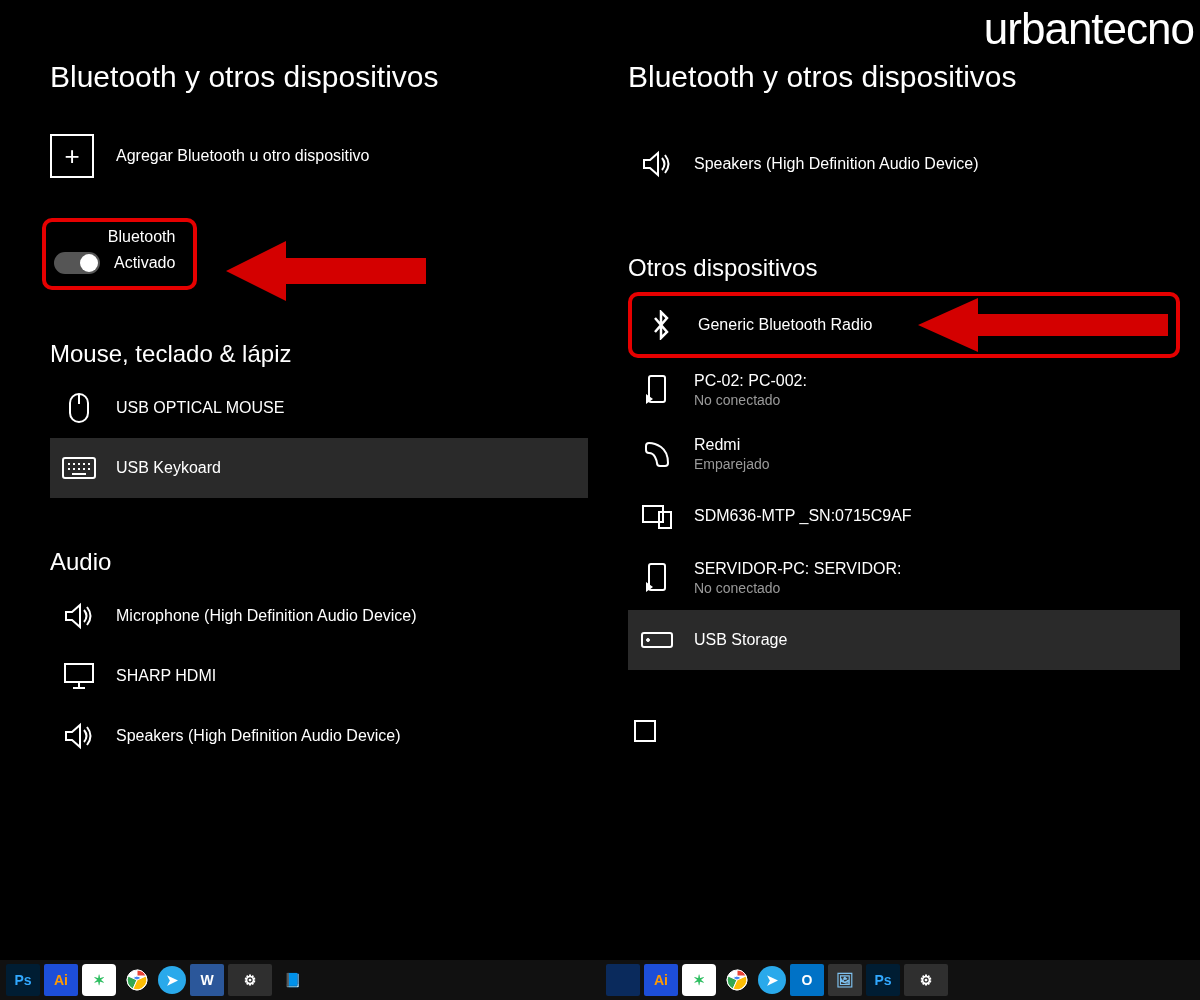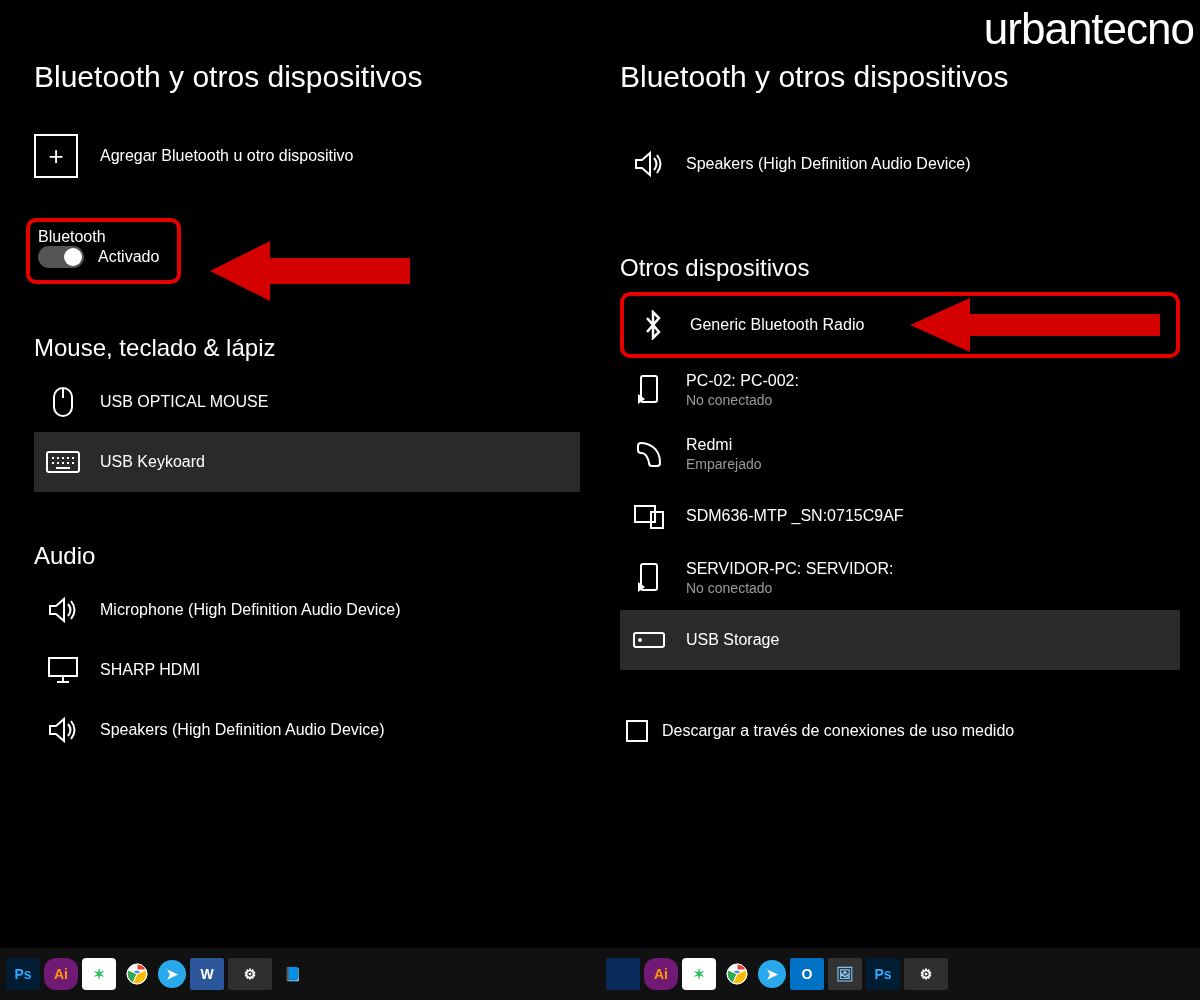--- a/index.html
+++ b/index.html
@@ -11,21 +11,21 @@
     overflow: hidden;
     position: relative;
   }
   .watermark {
     position: absolute; top: 4px; right: 6px;
     font-size: 44px; letter-spacing: -1px;
     font-weight: 400;
   }
   .watermark b { font-weight: 400; }
   .panes {
-    display: flex; width: 100%; height: 749px;
+    display: flex; width: 100%; height: 749px; padding-left: 16px;
   }
   .pane {
     flex: 1 1 50%;
     padding: 60px 20px 0 34px;
     position: relative;
   }
   .pane.right { padding-left: 20px; }
   h1.page-title {
     font-weight: 300;
     font-size: 30px;
@@ -41,21 +41,21 @@
     border: 2px solid #fff;
     display: flex; align-items: center; justify-content: center;
     font-size: 26px; font-weight: 300;
   }
   .add-label { font-size: 16px; }
   .bt-toggle-block {
     display: inline-block;
     padding: 6px 18px 12px 8px;
     position: relative;
   }
-  .bt-label { font-size: 16px; display:block;}
+  .bt-label { font-size: 16px; margin-bottom: 6px; display:block;text-align:right;}
   .toggle {
     display: flex; align-items: center; gap: 14px;
   }
   .switch {
     width: 46px; height: 22px; border-radius: 11px;
     background: #555; position: relative;
   }
   .switch .knob {
     position: absolute; right: 2px; top: 2px;
     width: 18px; height: 18px; border-radius: 50%;
@@ -91,32 +91,32 @@
     display:flex; align-items:center; gap:14px;
     margin-top: 50px;
     padding-left: 6px;
   }
   .chk {
     width: 22px; height: 22px; border: 2px solid #fff;
   }
   
   .taskbar {
     position: absolute; left:0; right:0; bottom:0;
-    height: 52px; background: #111;
+    height: 40px; background: #111;
     display:flex;
   }
   .taskbar .half { flex:1; display:flex; align-items:center; gap:4px; padding-left:6px;}
   .tb-icon {
     width: 34px; height: 32px;
     display:flex; align-items:center; justify-content:center;
     font-size:14px; font-weight:700;
     border-radius:2px;
   }
   .tb-ps { background:#001d33; color:#31a8ff;}
-  .tb-ai { background:#701a75; color:#ff9a00;border-radius:12px;}
+  .tb-ai { background:#1d4ed8; color:#ff9a00;}
   .tb-ev { background:#fff; color:#2dbe60; border-radius:4px;}
   .tb-tg { background:#29a9eb; color:#fff; border-radius:50%; width:28px;height:28px;}
   .tb-word { background:#2b579a; color:#fff;}
   .tb-gear { background:#2f2f2f; color:#fff; width:44px;}
   .tb-note { color:#7ec0ee;}
   .tb-out { background:#0072c6; color:#fff;}
   .tb-pic { background:#333; color:#7ec0ee;}
   svg { stroke:#fff; fill:none; }
 </style>
 </head>
@@ -316,21 +316,20 @@
             <circle cx="8" cy="9" r="1.5" fill="#fff"></circle>
           </svg>
       </div>
       <div class="txt">
           <span class="nm">USB Storage</span>
         </div>
     </div>
 
     <div class="checkbox-row">
       <div class="chk"></div>
-      <span>Descargar a través de conexiones de uso medido</span>
     </div>
   </div>
 </div>
 
 <div class="taskbar">
   <div class="half">
     <div class="tb-icon tb-ps">Ps</div>
     <div class="tb-icon tb-ai">Ai</div>
     <div class="tb-icon tb-ev">✶</div>
     <div class="tb-icon">

